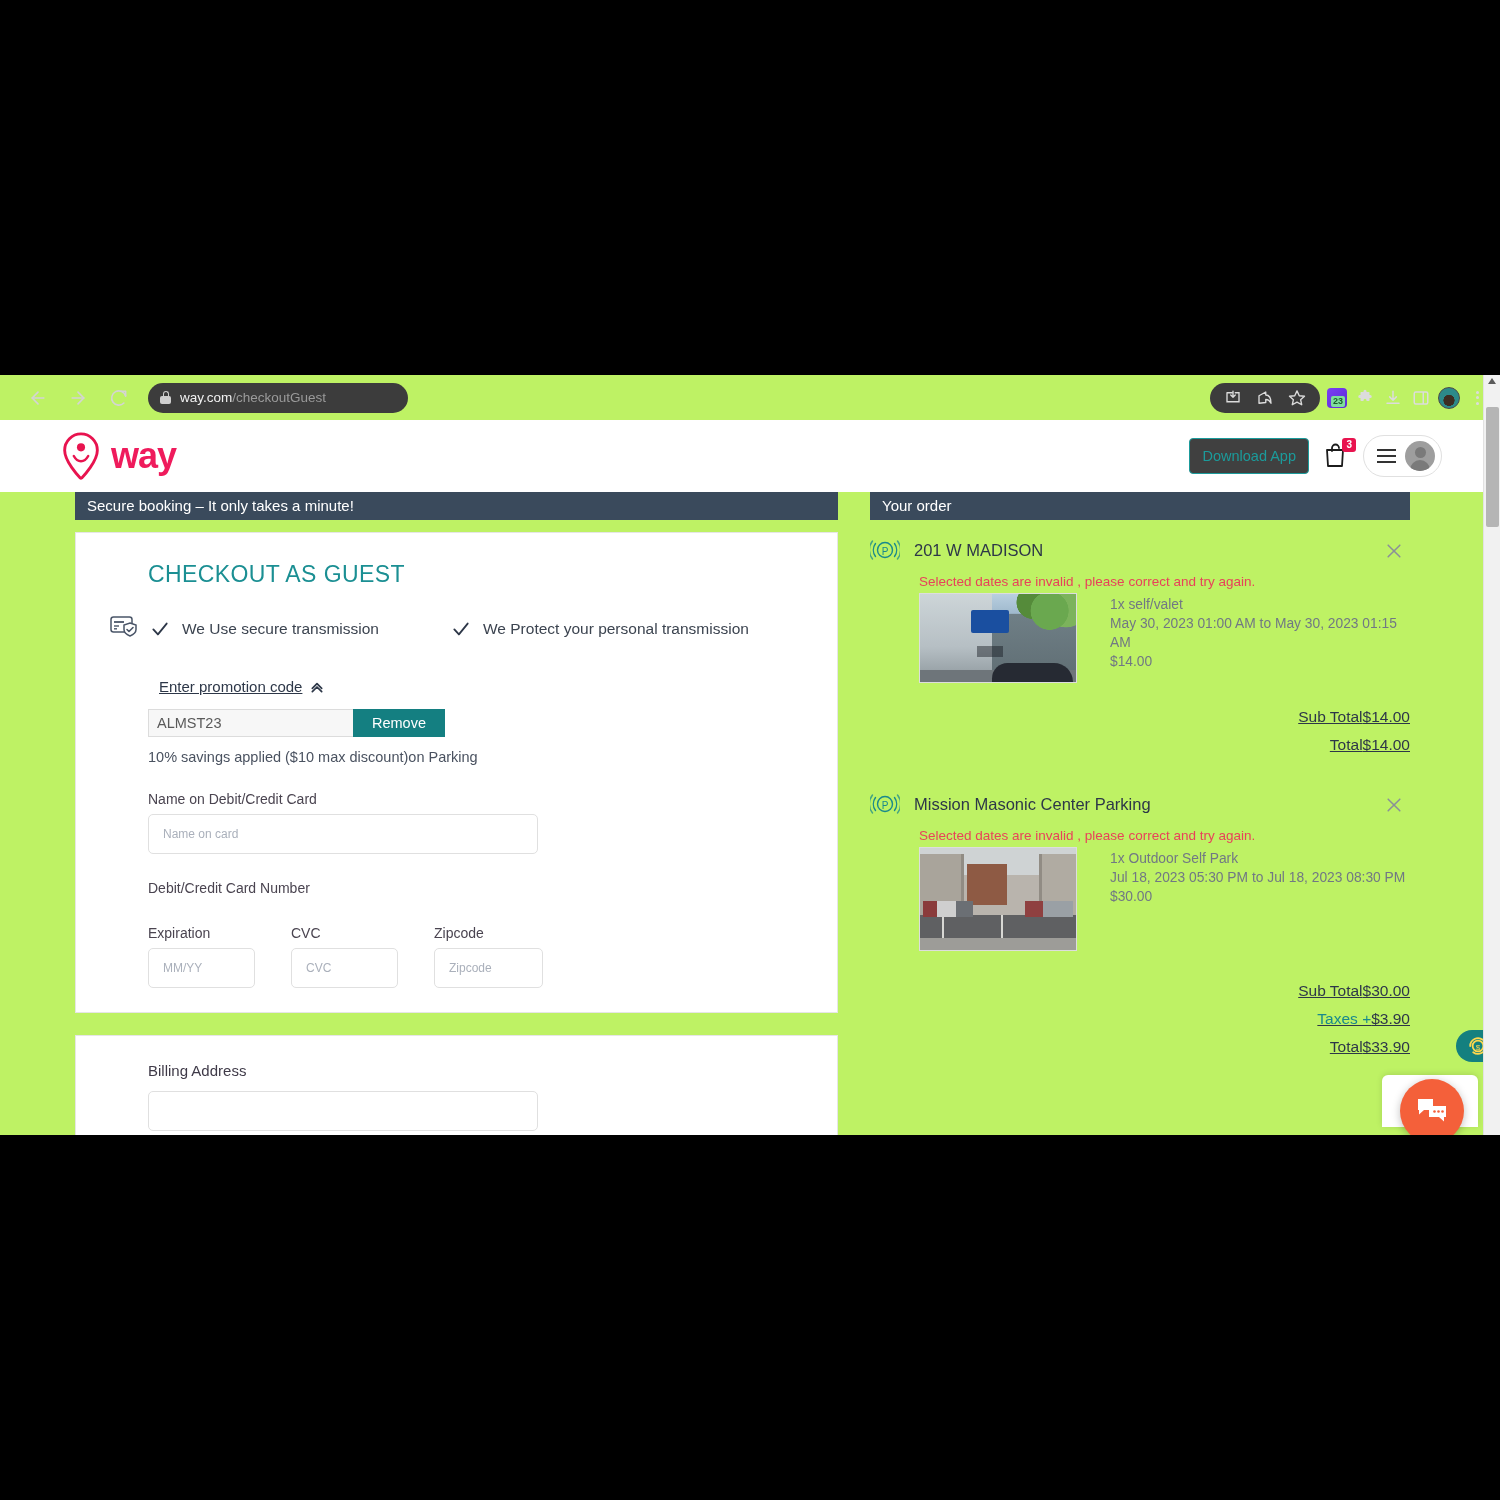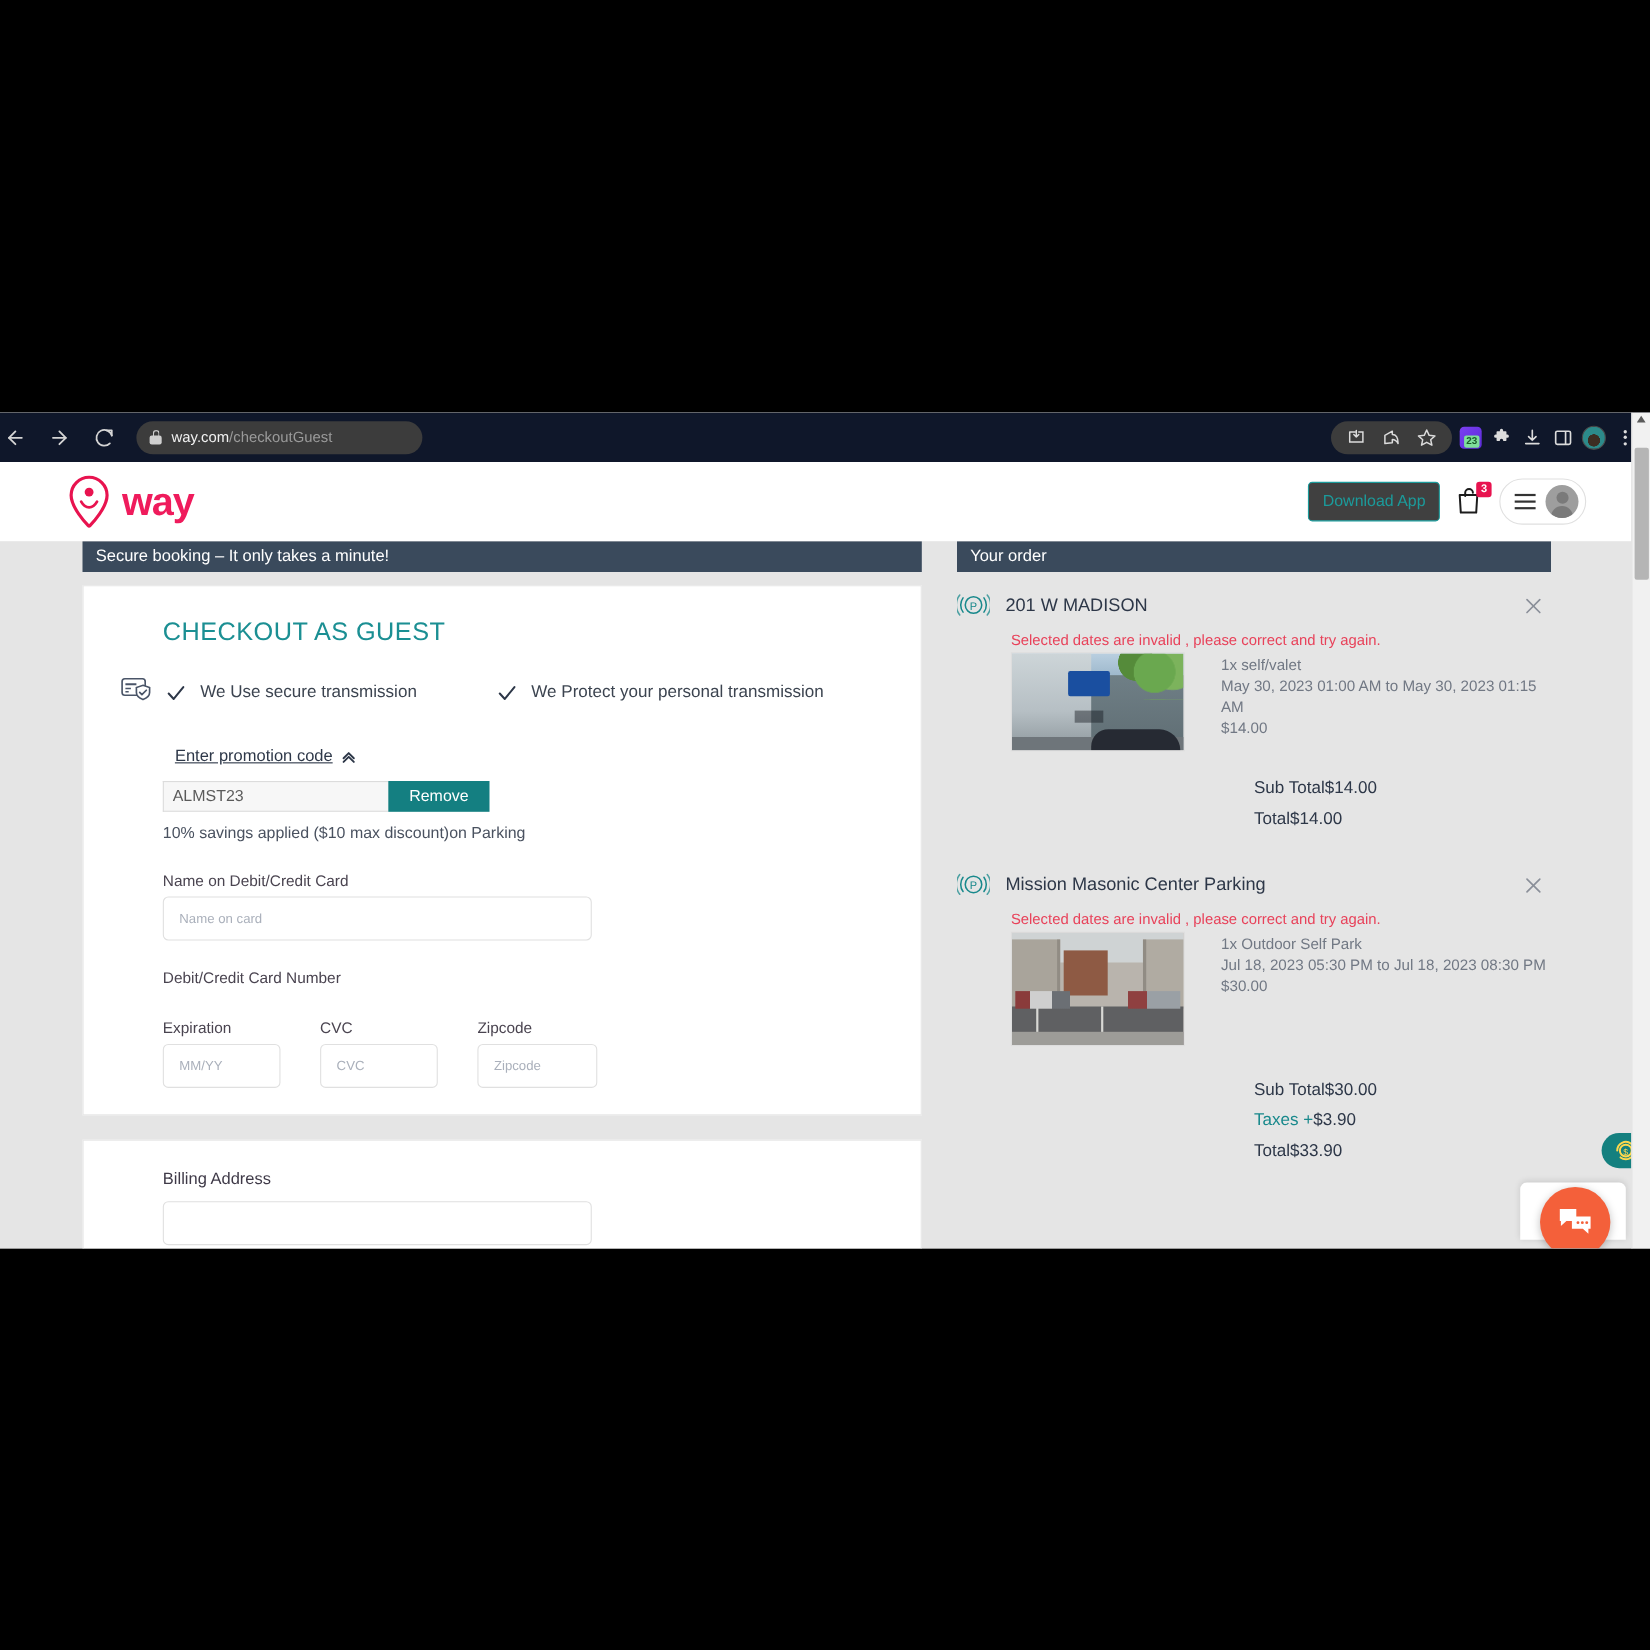--- a/index.html
+++ b/index.html
@@ -13,24 +13,24 @@
     position: absolute;
     left: 0; top: 375px;
     width: 1500px; height: 760px;
     background: #ffffff;
     overflow: hidden;
   }
 
   
   .browser-bar {
     height: 45px;
-    background: #0f172a;
+    background: #bef264;
     display: flex;
     align-items: center;
-    padding: 0 2px;
+    padding: 0 26px;
     position: relative;
   }
   .nav-btns { display: flex; align-items: center; gap: 16px; margin-right: 18px; }
   .nav-ico {
     width: 24px; height: 24px;
     display: flex; align-items: center; justify-content: center;
     color: #d4d4d4;
   }
   .nav-ico svg { display: block; }
   .omnibox {
@@ -159,21 +159,21 @@
   }
   .av-circle::after {
     content: ""; position: absolute; left: 5px; top: 19px;
     width: 20px; height: 14px; border-radius: 10px 10px 0 0; background: #7a7a7a;
   }
 
   
   .page {
     position: relative;
     height: 643px;
-    background: #e5e5e5;
+    background: #bef264;
     padding: 0 82px 0 75px;
     overflow: hidden;
   }
   .cols { display: flex; gap: 32px; }
   .col-left { width: 763px; flex: 0 0 763px; }
   .col-right { width: 540px; flex: 0 0 540px; }
 
   .bar-head {
     background: #3a4a5c;
     color: #fff;
@@ -265,24 +265,25 @@
   .thumb {
     width: 158px; height: 90px; flex: 0 0 158px;
     border: 1px solid #ddd; overflow: hidden; position: relative;
   }
   .thumb.tall { height: 104px; }
   .oi-meta { font-size: 13.8px; color: #717884; line-height: 19px; padding-top: 2px; }
   .oi-meta .l { display: block; }
 
   .totals { margin-top: 20px; }
   .trow {
-    display: flex; justify-content: flex-start;
+    display: flex; justify-content: flex-end;
     width: 270px; margin-left: 270px;
     font-size: 15.5px; color: #2d3748;
     padding: 5px 0;
+    text-decoration: underline;
   }
   .trow.tax .k { color: #19898c; cursor: pointer; }
   .trow .v { font-weight: normal; }
 
   
   .ph1 { position: absolute; inset: 0;
     background:
       linear-gradient(to bottom, #b9cfe0 0%, #9fb9cd 22%, #6f7f86 23%, #5f6d73 100%);
   }
   .ph1::before { content:""; position:absolute; left:0; top:0; width:46%; height:100%;

